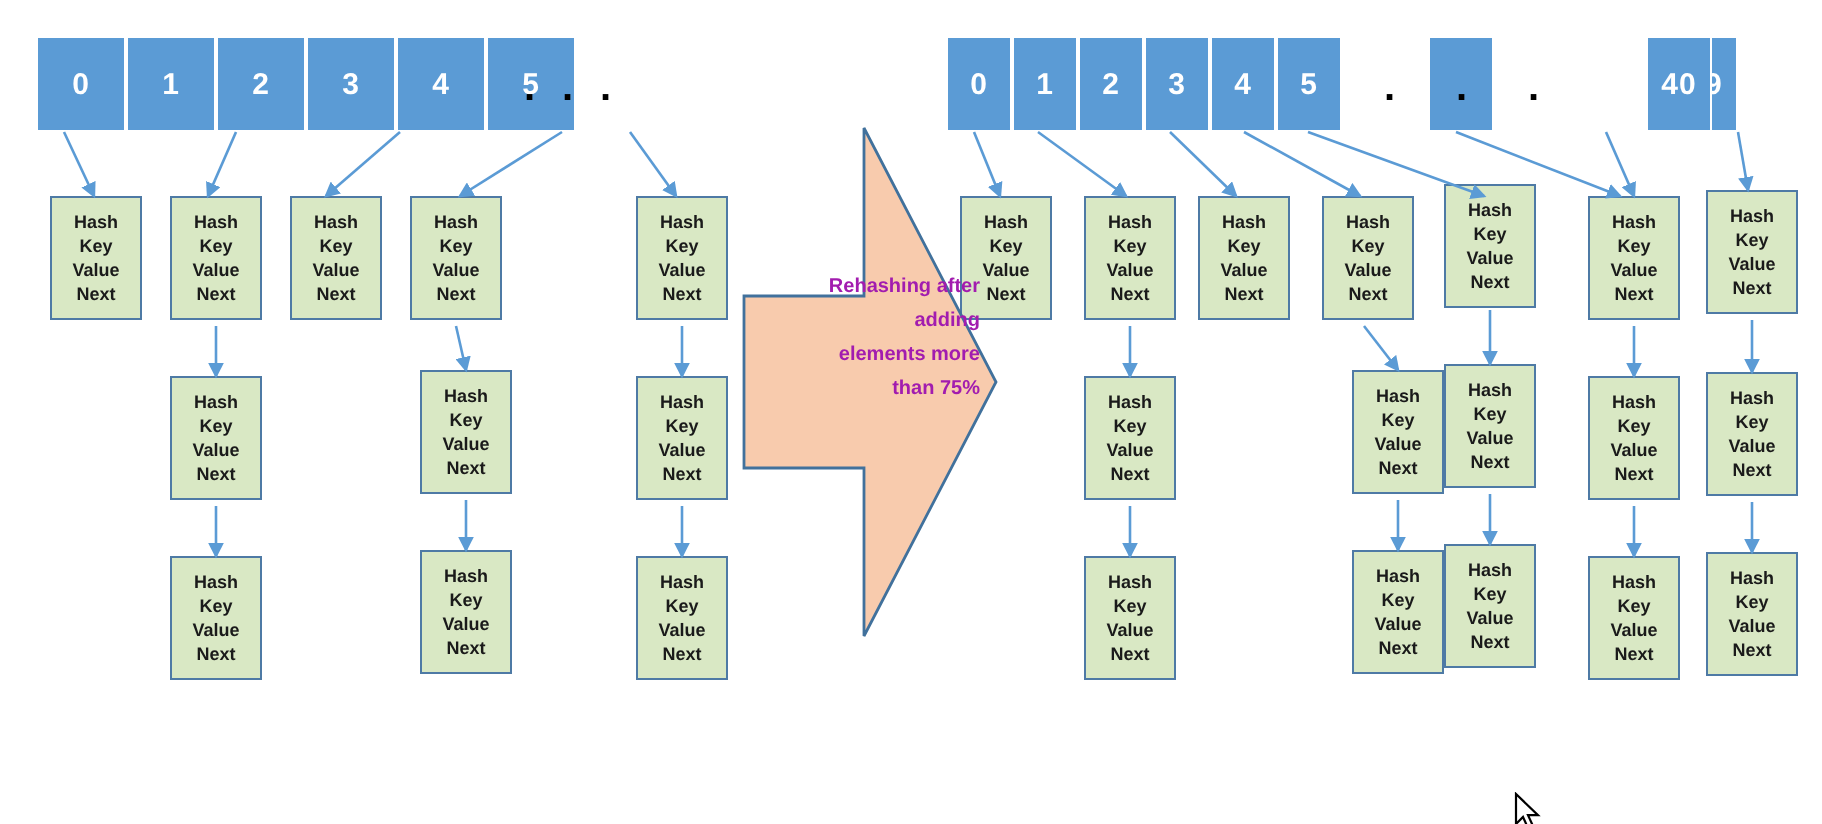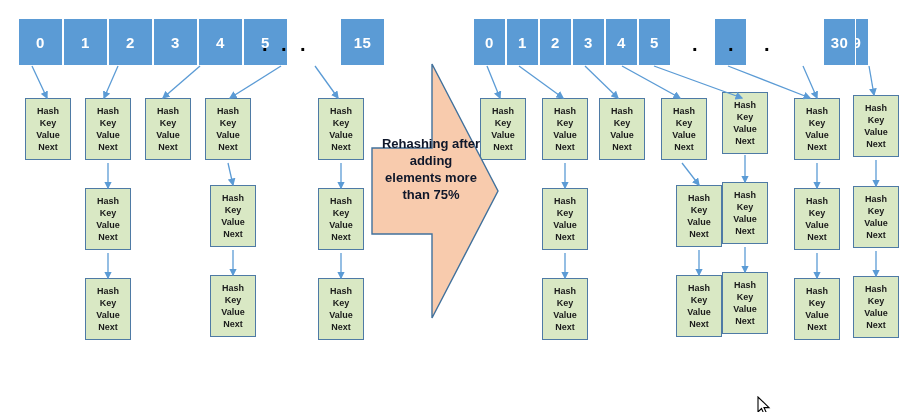--- a/index.html
+++ b/index.html
@@ -74,24 +74,24 @@
     top: 62px;
     width: 130px;
     height: 258px;
     z-index: 2;
   }
   .bigarrow-label {
     position: absolute;
     left: 372px;
     top: 135px;
     width: 118px;
-    text-align: center;
-    font-size: 13px;
+    text-align: right;
+    font-size: 10px;
     font-weight: bold;
-    color: #0f172a;
+    color: #a21caf;
     line-height: 17px;
     z-index: 4;
     white-space: pre-line;
   }
   
   .caption {
     position: absolute;
     left: 216px;
     top: 355px;
     width: 520px;
@@ -160,21 +160,20 @@
       <path d="M876,251 L876,276"></path>
     </g>
   </svg>
 
   <div class="bucket" style="left:18px;top:18px;width:45px;height:48px;">0</div>
   <div class="bucket" style="left:63px;top:18px;width:45px;height:48px;">1</div>
   <div class="bucket" style="left:108px;top:18px;width:45px;height:48px;">2</div>
   <div class="bucket" style="left:153px;top:18px;width:45px;height:48px;">3</div>
   <div class="bucket" style="left:198px;top:18px;width:45px;height:48px;">4</div>
   <div class="bucket" style="left:243px;top:18px;width:45px;height:48px;">5</div>
-  <div class="bucket" style="left:340px;top:18px;width:45px;height:48px;">15</div>
 
   <div class="dot" style="left:262px;top:34px;">.</div>
   <div class="dot" style="left:281px;top:34px;">.</div>
   <div class="dot" style="left:300px;top:34px;">.</div>
 
   <div class="node" style="left:25px;top:98px;">
     <span>Hash</span>
     <span>Key</span>
     <span>Value</span>
     <span>Next</span>
@@ -253,21 +252,21 @@
 than 75%</div>
 
   <div class="bucket" style="left:473px;top:18px;width:33px;height:48px;">0</div>
   <div class="bucket" style="left:506px;top:18px;width:33px;height:48px;">1</div>
   <div class="bucket" style="left:539px;top:18px;width:33px;height:48px;">2</div>
   <div class="bucket" style="left:572px;top:18px;width:33px;height:48px;">3</div>
   <div class="bucket" style="left:605px;top:18px;width:33px;height:48px;">4</div>
   <div class="bucket" style="left:638px;top:18px;width:33px;height:48px;">5</div>
   <div class="bucket" style="left:714px;top:18px;width:33px;height:48px;"></div>
   <div class="bucket" style="left:836px;top:18px;width:33px;height:48px;">29</div>
-  <div class="bucket" style="left:823px;top:18px;width:33px;height:48px;">30</div>
+  <div class="bucket" style="left:823px;top:18px;width:33px;height:48px;">40</div>
 
   <div class="dot" style="left:692px;top:34px;">.</div>
   <div class="dot" style="left:728px;top:34px;">.</div>
   <div class="dot" style="left:764px;top:34px;">.</div>
 
   <div class="node" style="left:480px;top:98px;">
     <span>Hash</span>
     <span>Key</span>
     <span>Value</span>
     <span>Next</span>

